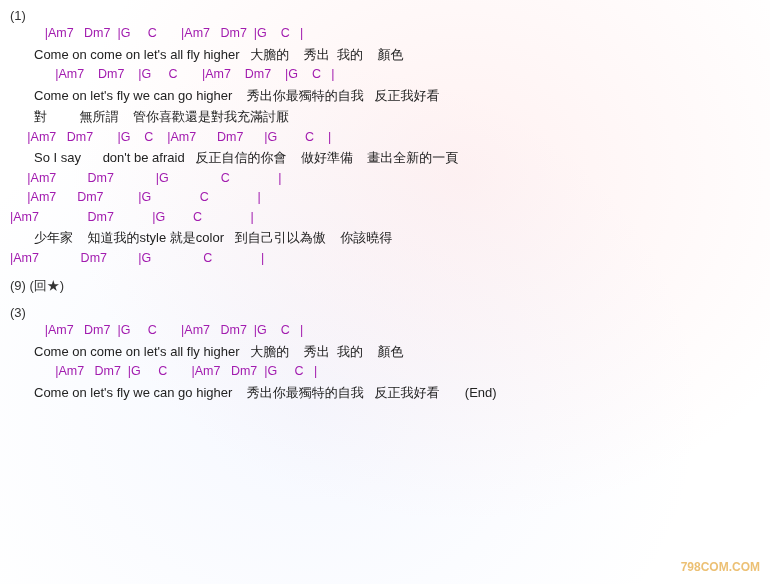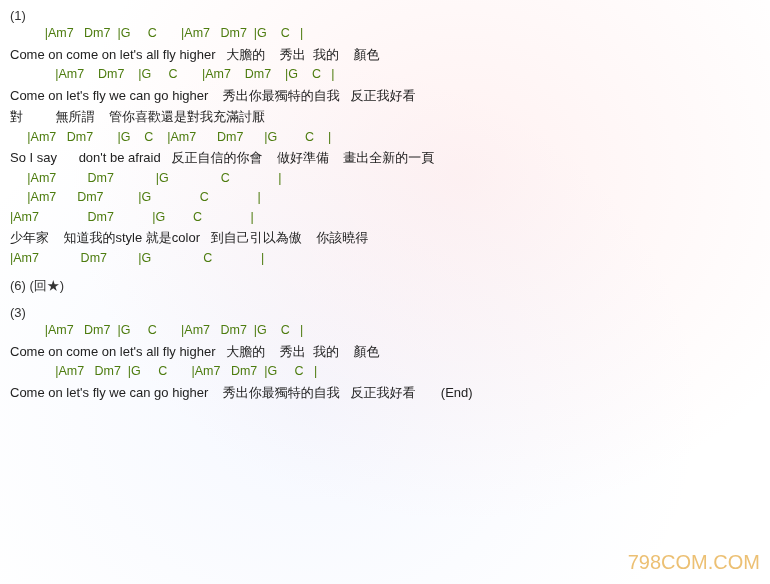--- a/index.html
+++ b/index.html
@@ -13,54 +13,55 @@
       padding: 8px 10px;
       position: relative;
       overflow: hidden;
     }
 
     .watermark {
       position: absolute;
       bottom: 10px;
       right: 10px;
       color: rgba(220, 140, 0, 0.55);
-      font-size: 20px;
-      font-weight: normal;
+      font-size: 12px;
+      font-weight: bold;
       pointer-events: none;
       z-index: 10;
       text-align: center;
     }
 
     .bg-deco {
       position: absolute;
       top: 0; left: 0; right: 0; bottom: 0;
       background: radial-gradient(ellipse at 60% 30%, rgba(255,180,180,0.18) 0%, transparent 60%),
                   radial-gradient(ellipse at 40% 70%, rgba(180,200,255,0.13) 0%, transparent 60%);
       pointer-events: none;
       z-index: 0;
     }
 
     .content {
       position: relative;
       z-index: 1;
     }
 
     .chord-line {
-      color: #4d7c0f;
+      color: #a21caf;
       font-size: 12.5px;
       line-height: 1.4;
       white-space: pre;
       font-family: Arial, monospace;
     }
 
     .lyric-line {
       color: #222;
       font-size: 13px;
       line-height: 1.5;
       white-space: pre;
+      margin-left: 24px;
     }
 
     .section-label {
       color: #333;
       font-size: 13px;
       margin: 6px 0 2px 0;
     }
 
     .block {
       margin-bottom: 2px;
@@ -121,21 +122,21 @@
     <div class="lyric-line">少年家    知道我的style 就是color   到自己引以為傲    你該曉得</div>
   </div>
 
   <div class="block">
     <div class="chord-line">|Am7            Dm7         |G               C              |</div>
   </div>
 
   <div class="spacer"></div>
 
   <div class="block">
-    <span class="section-label">(6)   (回★)</span>
+    <span class="section-label">(9)   (回★)</span>
   </div>
 
   <div class="spacer"></div>
 
   <div class="block">
     <span class="section-label">(3)</span>
   </div>
 
   <div class="block">
     <div class="chord-line">          |Am7   Dm7  |G     C       |Am7   Dm7  |G    C   |</div>

